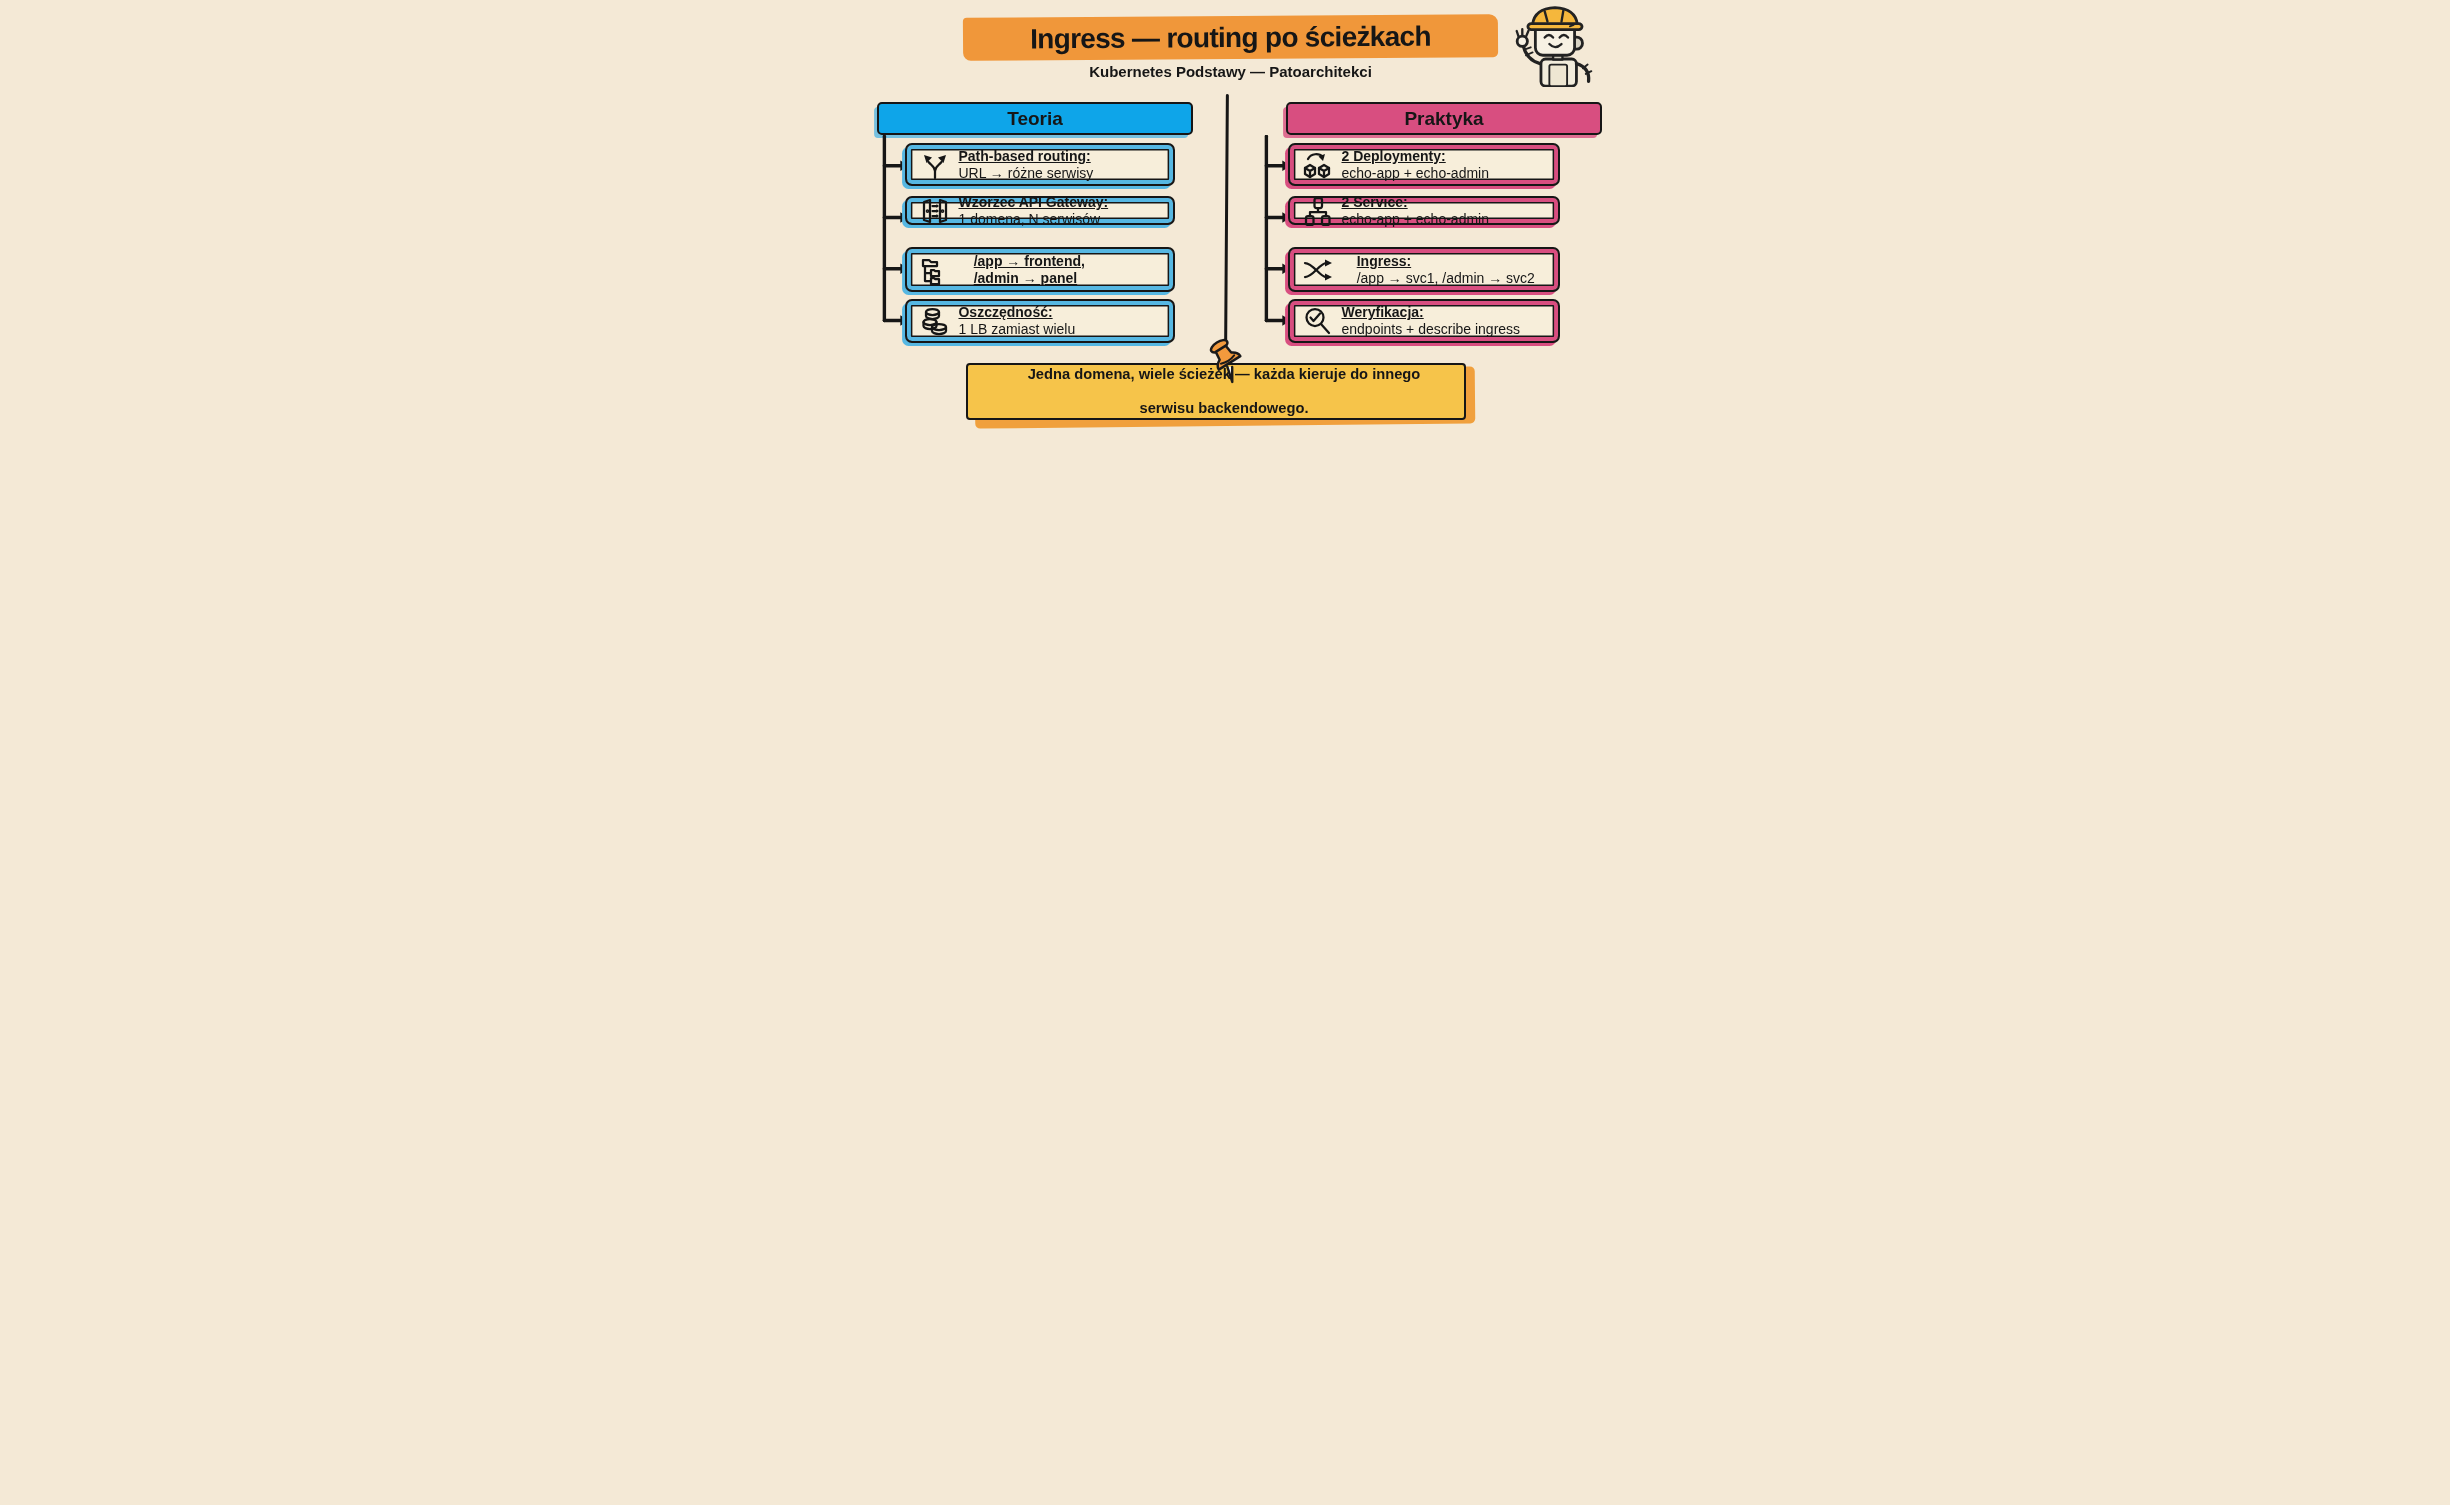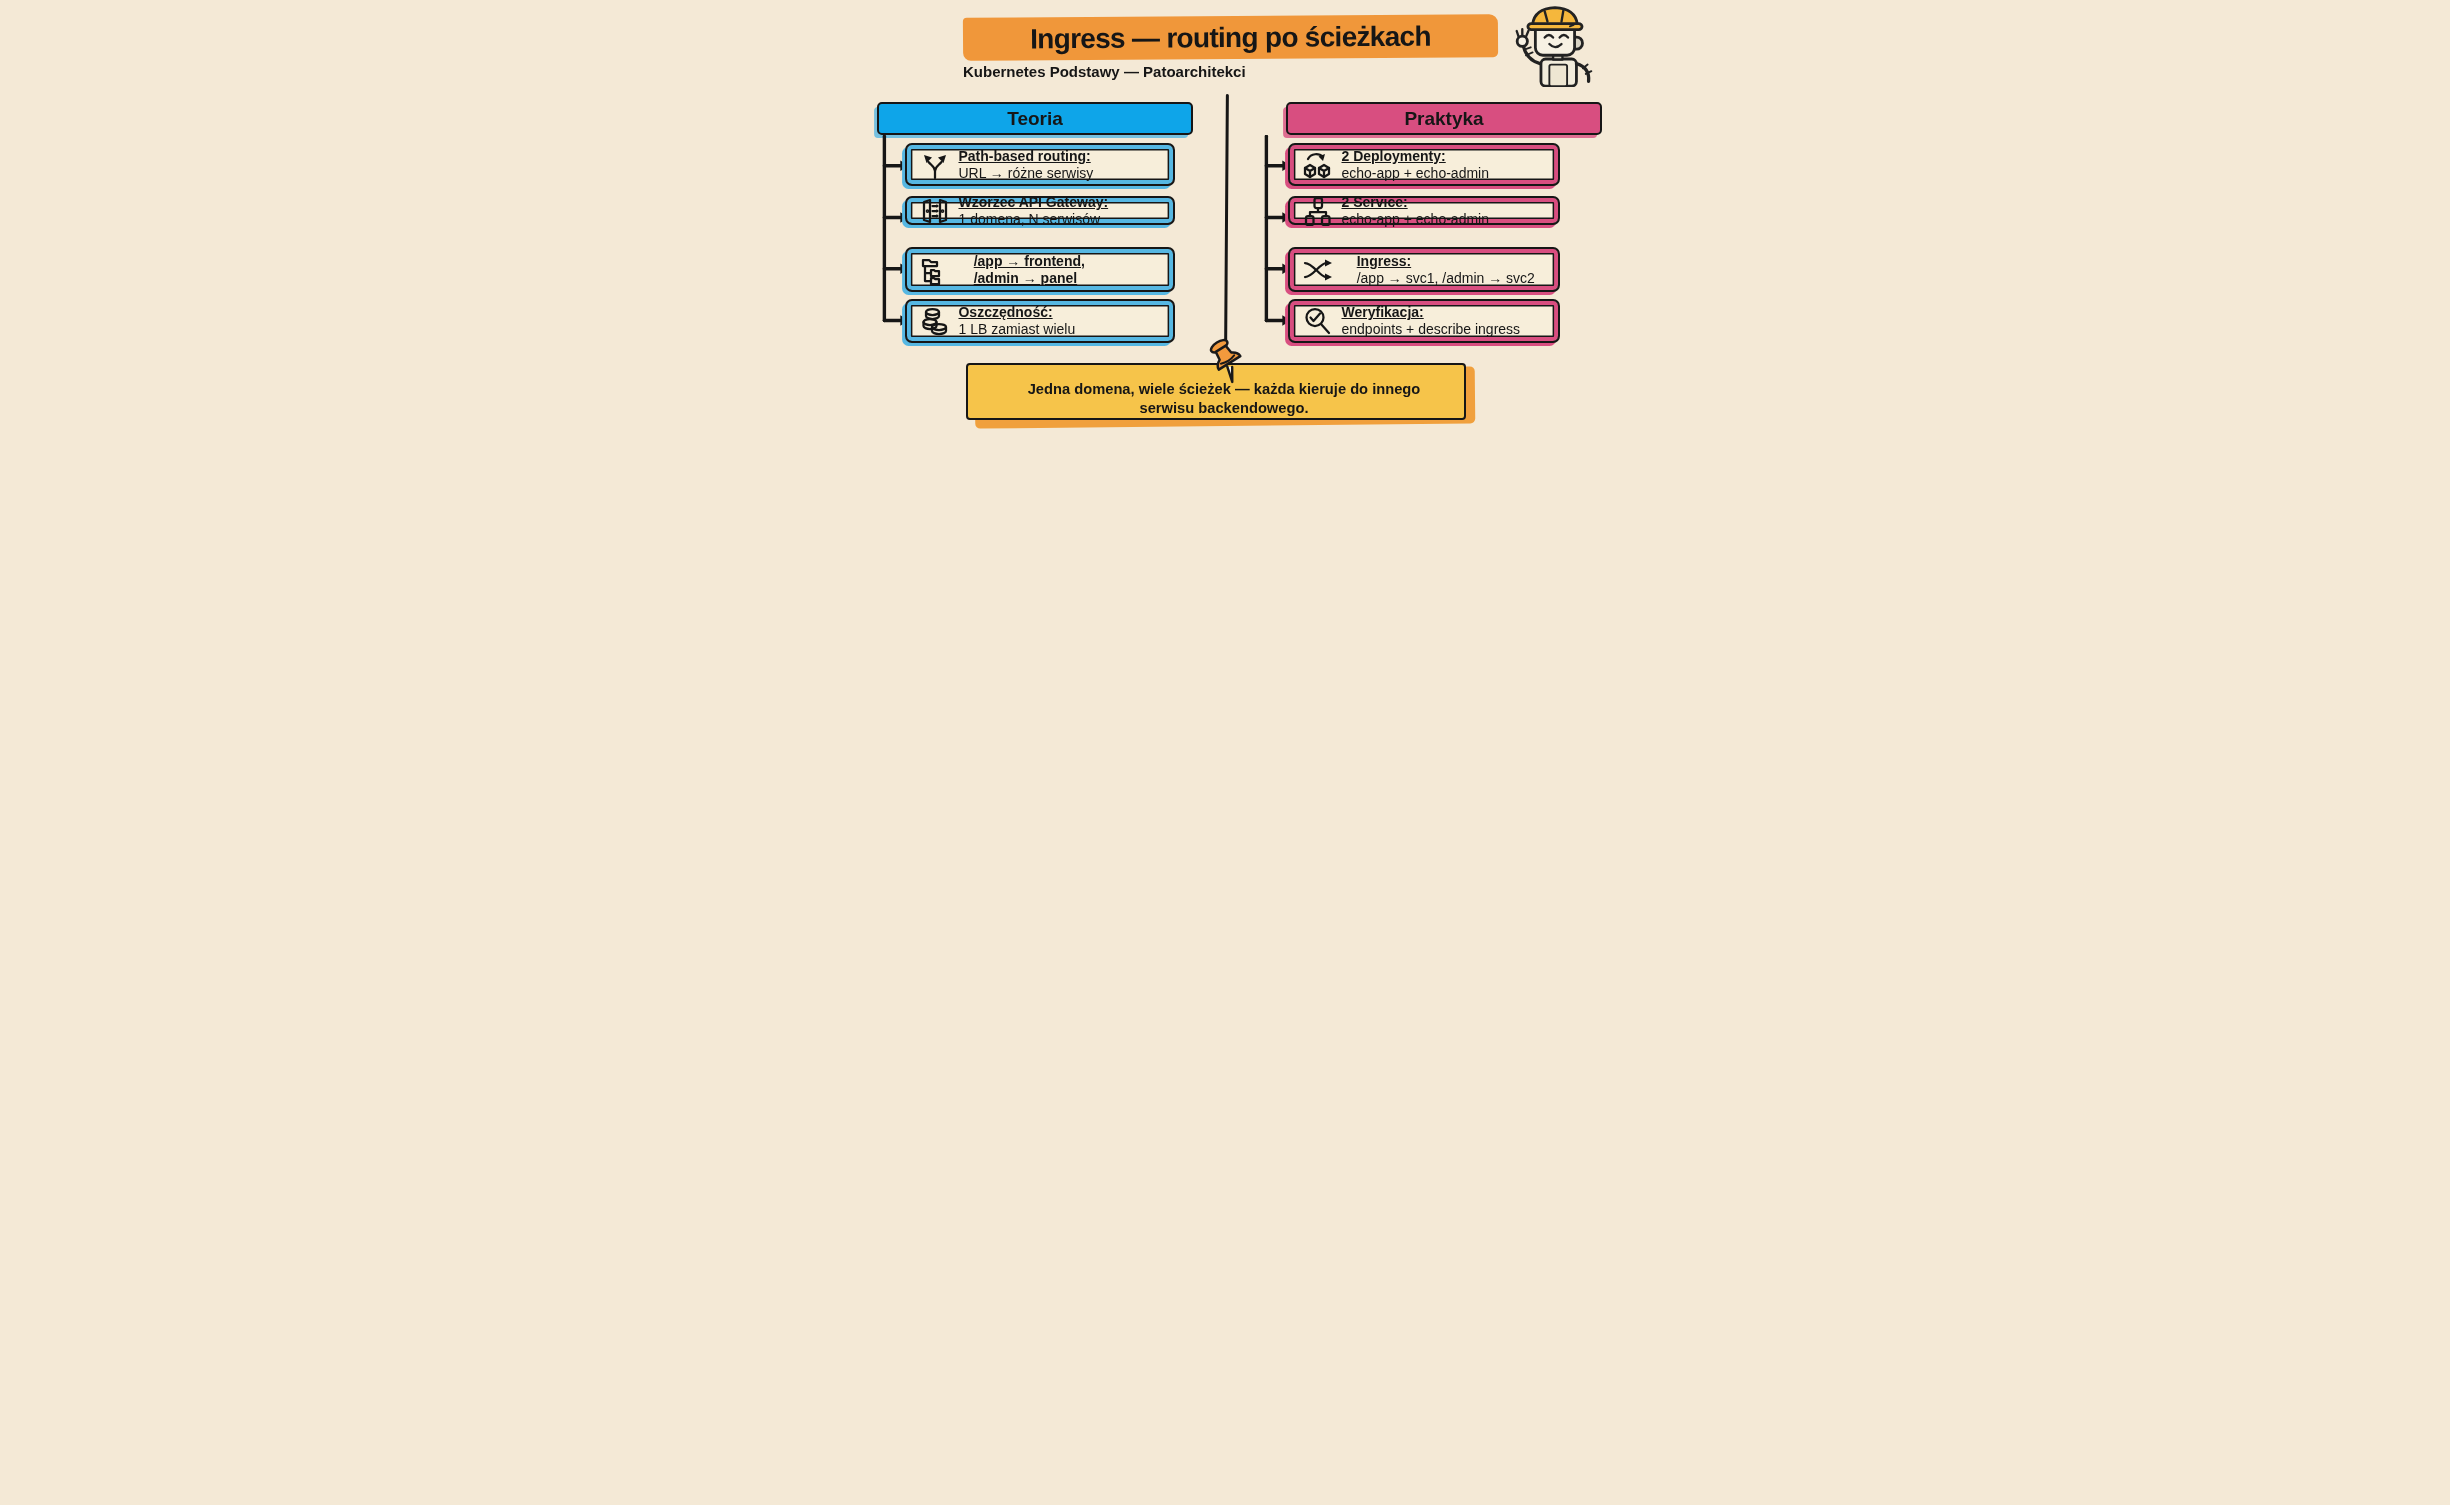--- a/index.html
+++ b/index.html
@@ -11,21 +11,21 @@
   .title-bar {
     position:absolute; left:122px; top:16px; width:535px; height:43px;
     background:#f0973a; border-radius:3.9px 8.8px 4.9px 7.8px;
     transform:rotate(-0.4deg);
     display:flex; align-items:center; justify-content:center;
   }
   .title-bar h1 {
     font-size:28px; font-weight:700; letter-spacing:-0.7px; white-space:nowrap;
   }
   .subtitle {
-    position:absolute; left:122px; top:63px; width:535px; text-align:left;
+    position:absolute; left:122px; top:63px; width:535px; text-align:center;
     font-size:15px; font-weight:700;
   }
 
   
   .col-header {
     position:absolute; top:102px; width:316px; height:33px;
     border:2.9px solid #161616; border-radius:4.9px;
     display:flex; align-items:center; justify-content:center;
     font-size:19px; font-weight:700;
   }
@@ -70,21 +70,21 @@
   .col-right .card { left:447px; width:272px; }
   .row1 { top:143px; height:43px; }
   .row2 { top:196px; height:29px; }
   .row3 { top:247px; height:45px;gap:24px; }
   .row4 { top:299px; height:44px; }
 
   
   .note {
     position:absolute; left:125px; top:363px; width:500px; height:57px;
     background:#f6c44a; border:2.9px solid #161616; border-radius:3.9px;
-    display:flex; flex-direction:column; align-items:center; justify-content:flex-end;
+    display:flex; flex-direction:column; align-items:center; justify-content:space-between;
     font-size:14.7px; font-weight:700; line-height:1.3; text-align:center;padding-left:16px;
   }
   .note-shadow {
     position:absolute; left:134px; top:369px; width:500px; height:57px;
     background:#f0a03d; border-radius:4.9px; transform:rotate(-0.6deg);
   }
   .pin { position:absolute; left:364px; top:336px; width:45px; height:50px; z-index:5; }
 
   
   .robot { position:absolute; left:664px; top:2.9px; width:99px; height:84px; }

